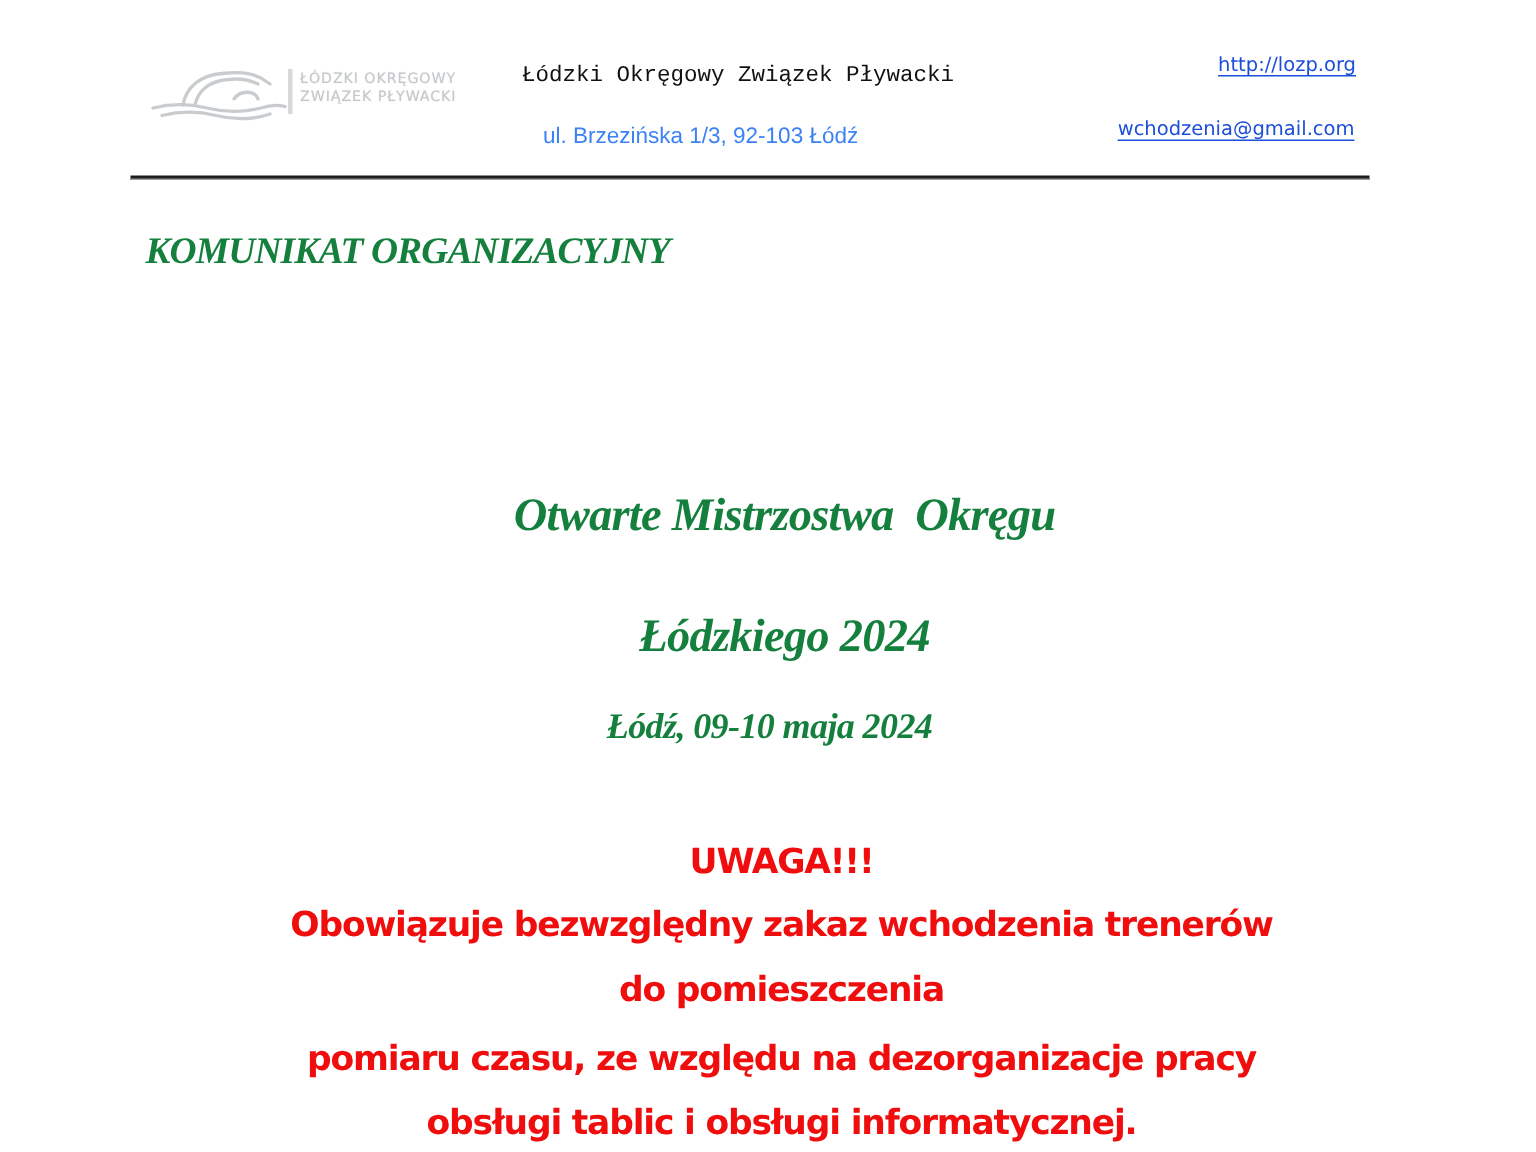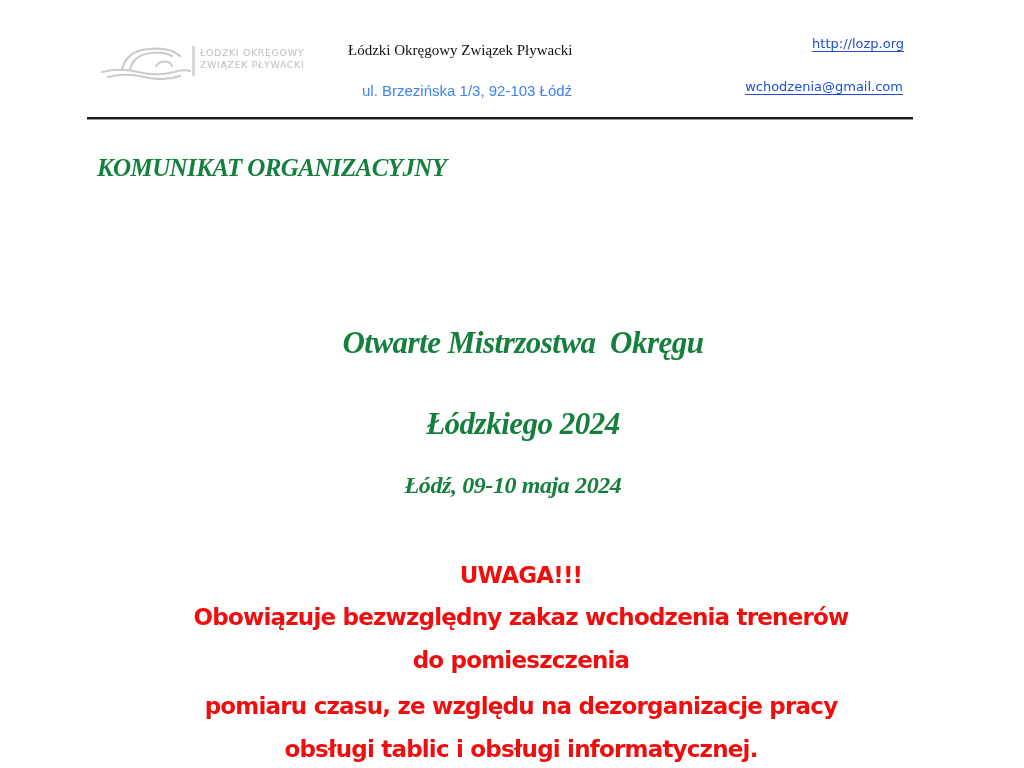--- a/index.html
+++ b/index.html
@@ -48,21 +48,21 @@
       letter-spacing: 0.6px;
       color: #c4c7ca;
       text-transform: uppercase;
       white-space: nowrap;
       text-shadow: 0 0 1px #e0e2e4;
     }
     .org-name {
       position: absolute;
       left: 348px;
       top: 42px;
-      font-family: Liberation Serif, serif;
+      font-family: Liberation Mono, monospace;
       font-size: 15px;
       color: #111;
       white-space: nowrap;
     }
     .org-address {
       position: absolute;
       left: 362px;
       top: 82px;
       font-family: "Liberation Sans", sans-serif;
       font-size: 15px;

